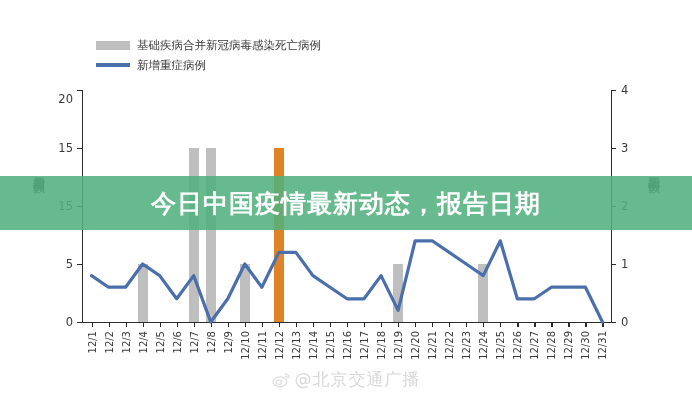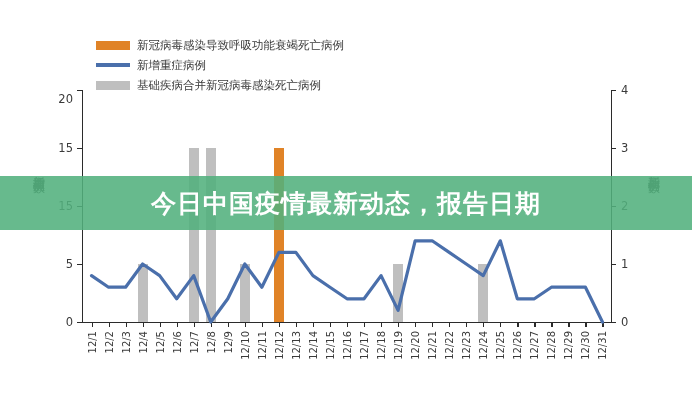--- a/index.html
+++ b/index.html
@@ -67,30 +67,26 @@
   .wb-logo{width:19px;height:19px;margin-right:4px;position:relative;flex:0 0 auto;}
   .wb-logo svg{display:block;}
 </style>
 </head>
 <body>
 
 <div id="stage">
 
   <div class="legend">
     <div class="lg-row">
-      <span class="lg-swatch" style="background:#e08327"></span>
-      <span class="lg-text">新冠病毒感染导致呼吸功能衰竭死亡病例</span>
+      <span class="lg-swatch" style="background:#bfbfbf"></span>
+      <span class="lg-text">基础疾病合并新冠病毒感染死亡病例</span>
     </div>
     <div class="lg-row">
       <span class="lg-swatch line" style="background:#4a6fab"></span>
       <span class="lg-text">新增重症病例</span>
-    </div>
-    <div class="lg-row">
-      <span class="lg-swatch" style="background:#bfbfbf"></span>
-      <span class="lg-text">基础疾病合并新冠病毒感染死亡病例</span>
     </div>
   </div>
 
   <div class="ytitle left">新增重症病例数</div>
   <div class="ytitle right">新增死亡病例数</div>
 
   <div class="plot">
     <div class="spine left"></div>
     <div class="spine right"></div>
     <div class="spine bottom"></div>
@@ -194,14 +190,25 @@
         <div class="bar orange" style="left: 190.932px; width: 9.87871px; height: 174px;"></div>
       </div>
     <svg class="line-layer" viewBox="0 0 528 232" preserveAspectRatio="none">
       <polyline id="series-line" fill="none" stroke="#4a6fab" stroke-width="3.2" stroke-linejoin="round" stroke-linecap="round" points="8.52,185.60 25.55,197.20 42.58,197.20 59.61,174.00 76.65,185.60 93.68,208.80 110.71,185.60 127.74,232.00 144.77,208.80 161.81,174.00 178.84,197.20 195.87,162.40 212.90,162.40 229.94,185.60 246.97,197.20 264.00,208.80 281.03,208.80 298.06,185.60 315.10,220.40 332.13,150.80 349.16,150.80 366.19,162.40 383.23,174.00 400.26,185.60 417.29,150.80 434.32,208.80 451.35,208.80 468.39,197.20 485.42,197.20 502.45,197.20 519.48,232.00"></polyline>
     </svg>
   </div>
 
   <div class="banner"></div>
   <div class="banner-text">今日中国疫情最新动态，报告日期</div>
 
+  <div class="watermark">
+    <span class="wb-logo">
+      <svg viewBox="0 0 24 24" width="19" height="19">
+        <ellipse cx="10" cy="15" rx="8.6" ry="6.2" fill="none" stroke="#dcdcdc" stroke-width="1.6"></ellipse>
+        <ellipse cx="8.6" cy="15.4" rx="3.4" ry="2.6" fill="none" stroke="#dcdcdc" stroke-width="1.4"></ellipse>
+        <path d="M16.5 4.5c3.2 0 5.6 2.6 5.1 5.6" fill="none" stroke="#dcdcdc" stroke-width="1.6" stroke-linecap="round"></path>
+        <path d="M16.9 7.7c1.5 0 2.6 1.2 2.4 2.6" fill="none" stroke="#dcdcdc" stroke-width="1.5" stroke-linecap="round"></path>
+      </svg>
+    </span>
+    <span>@北京交通广播</span>
+  </div>
 
 </div>
 
 </body></html>

